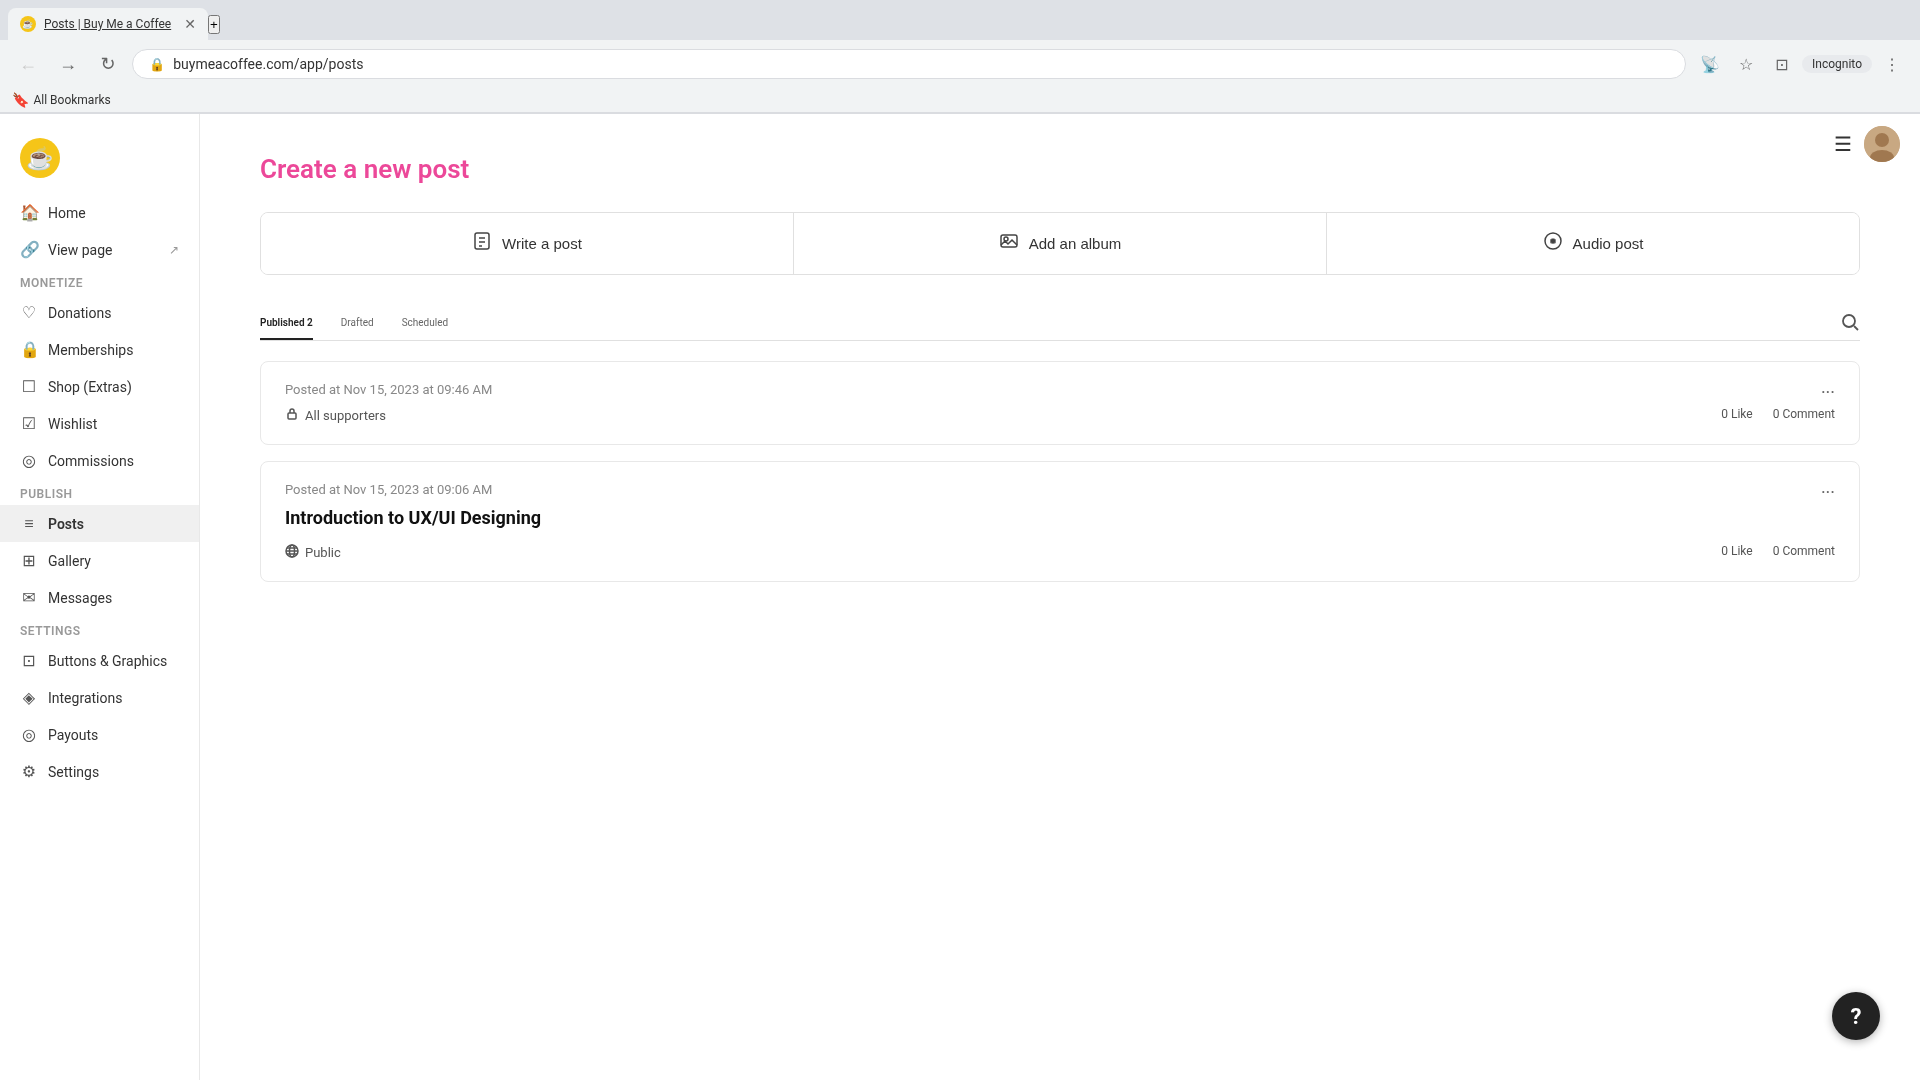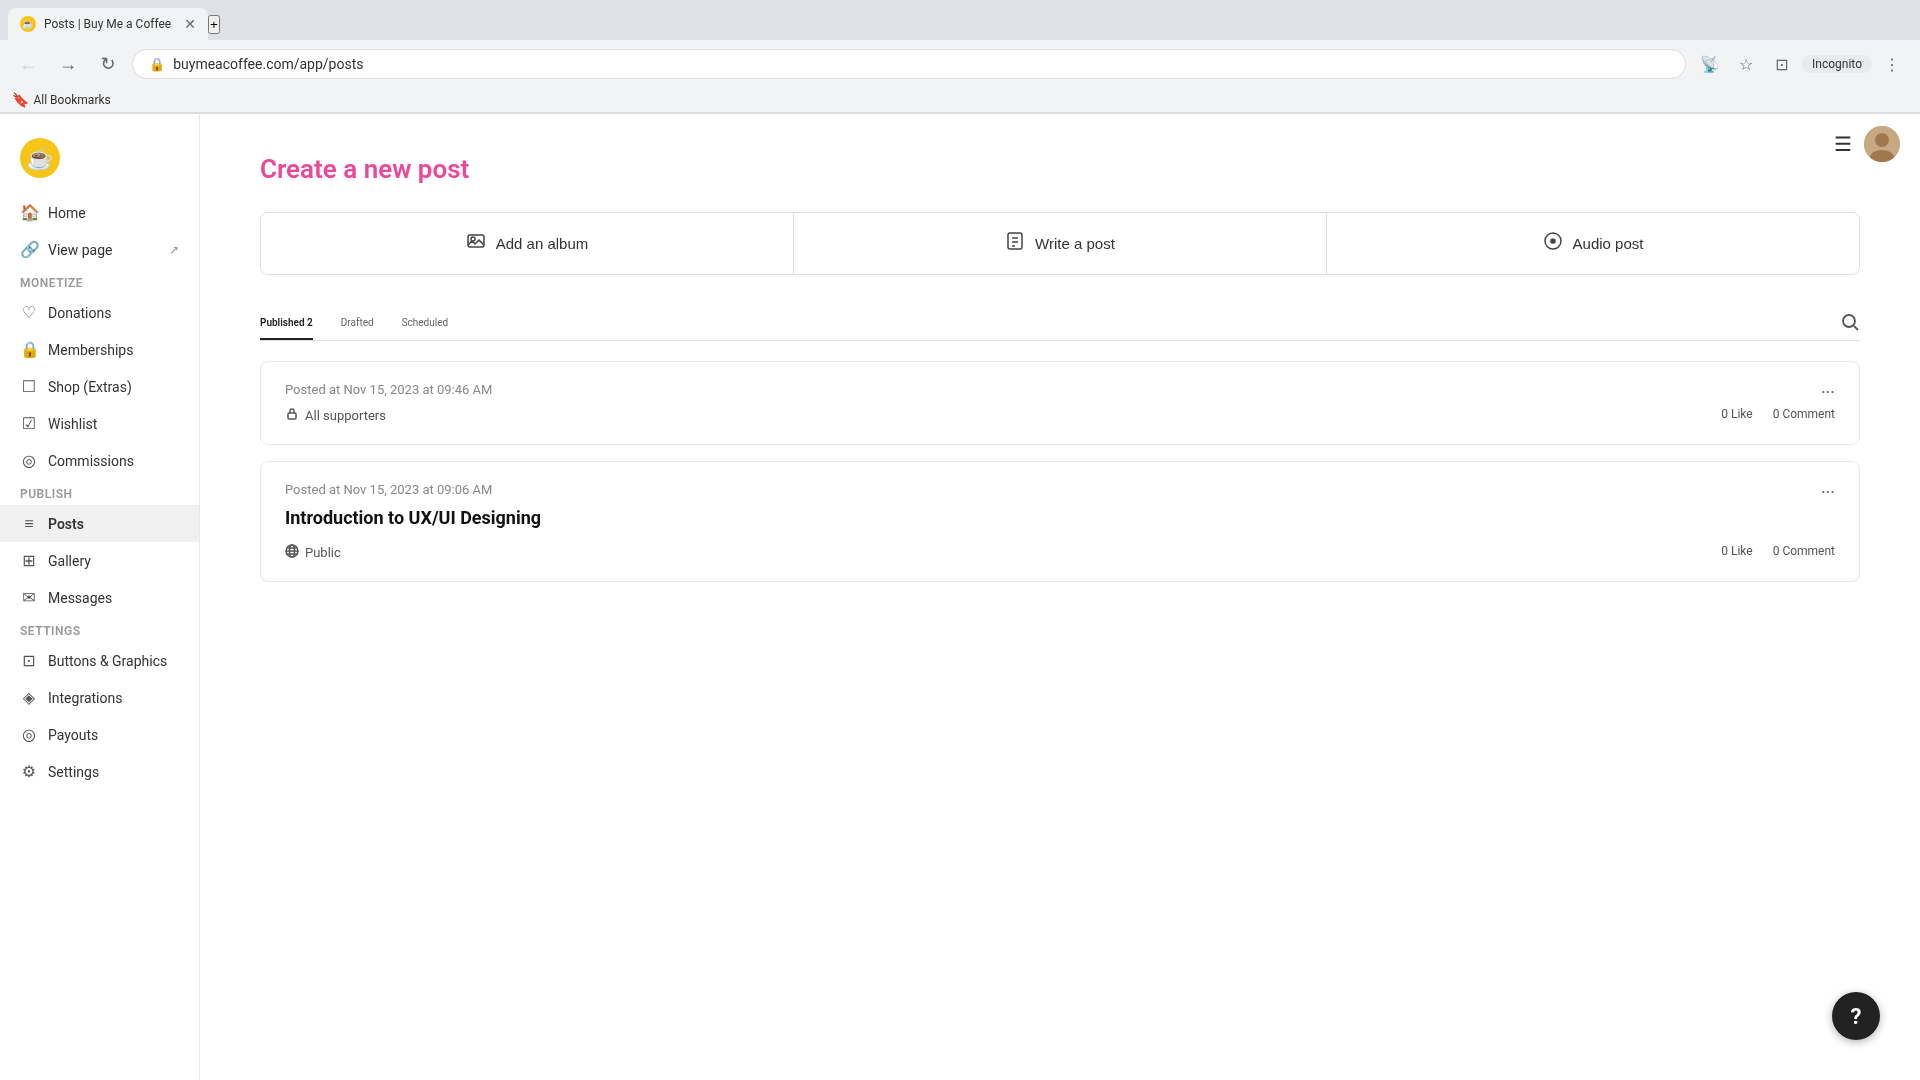--- a/index.html
+++ b/index.html
@@ -3,21 +3,21 @@
   <meta charset="utf-8">
   <style>
     * { box-sizing: border-box; margin: 0; padding: 0; }
     body { font-family: -apple-system, BlinkMacSystemFont, 'Segoe UI', Roboto, sans-serif; background: #fff; display: flex; flex-direction: column; height: 1080px; overflow: hidden; }
 
     
     .browser-chrome { background: #f1f3f4; border-bottom: 1px solid #dadce0; }
     .browser-tabs { display: flex; align-items: center; padding: 8px 0 0 0; background: #dee1e6; height: 40px; }
     .browser-tab { display: flex; align-items: center; background: #f1f3f4; border-radius: 8px 8px 0 0; padding: 0 12px; height: 32px; font-size: 13px; color: #333; gap: 8px; min-width: 200px; }
     .browser-tab .favicon { width: 16px; height: 16px; background: #f5c518; border-radius: 50%; display: flex; align-items: center; justify-content: center; font-size: 9px; }
-    .browser-tab .tab-title { font-size: 12px; color: #333; flex: 1; white-space: nowrap; overflow: hidden; text-overflow: ellipsis; }
+    .browser-tab .tab-title { font-size: 12px; color: #333; flex: 1; white-space: nowrap; overflow: hidden; text-overflow: ellipsis; text-decoration: underline; }
     .browser-tab .close-tab { font-size: 14px; color: #666; cursor: pointer; }
     .browser-nav { display: flex; align-items: center; padding: 6px 12px; gap: 8px; height: 48px; }
     .nav-btn { background: none; border: none; cursor: pointer; color: #666; font-size: 18px; padding: 4px; border-radius: 50%; width: 32px; height: 32px; display: flex; align-items: center; justify-content: center; }
     .nav-btn.disabled { color: #ccc; cursor: default; }
     .address-bar { flex: 1; background: #fff; border: 1px solid #dadce0; border-radius: 20px; padding: 6px 16px; font-size: 14px; color: #333; display: flex; align-items: center; gap: 8px; }
     .address-bar .lock-icon { color: #666; font-size: 13px; }
     .address-bar .url-text { color: #333; font-size: 14px; }
     .nav-actions { display: flex; align-items: center; gap: 4px; }
     .nav-action-btn { background: none; border: none; cursor: pointer; color: #666; font-size: 16px; padding: 4px; border-radius: 50%; width: 32px; height: 32px; display: flex; align-items: center; justify-content: center; }
     .incognito-badge { background: #e8eaed; border-radius: 12px; padding: 2px 10px; font-size: 12px; color: #333; cursor: pointer; }
@@ -192,37 +192,37 @@
         </svg>
       </div>
     </div>
 
     <h1 class="page-title">Create a new post</h1>
 
     <div class="post-types">
       <button class="post-type-btn">
         <span class="btn-icon">
           <svg width="20" height="20" viewBox="0 0 20 20" fill="none" stroke="#444" stroke-width="1.5">
-            <rect x="2" y="4" width="16" height="12" rx="2"></rect>
-            <circle cx="7" cy="8" r="2"></circle>
-            <polyline points="2,14 6,10 9,13 13,9 18,14"></polyline>
-          </svg>
-        </span>
-        <span>Add an album</span>
-      </button>
-      <button class="post-type-btn">
-        <span class="btn-icon">
-          <svg width="20" height="20" viewBox="0 0 20 20" fill="none" stroke="#444" stroke-width="1.5">
             <rect x="3" y="2" width="14" height="16" rx="2" ry="2"></rect>
             <line x1="7" y1="7" x2="13" y2="7"></line>
             <line x1="7" y1="11" x2="13" y2="11"></line>
             <line x1="7" y1="15" x2="10" y2="15"></line>
           </svg>
         </span>
         <span>Write a post</span>
+      </button>
+      <button class="post-type-btn">
+        <span class="btn-icon">
+          <svg width="20" height="20" viewBox="0 0 20 20" fill="none" stroke="#444" stroke-width="1.5">
+            <rect x="2" y="4" width="16" height="12" rx="2"></rect>
+            <circle cx="7" cy="8" r="2"></circle>
+            <polyline points="2,14 6,10 9,13 13,9 18,14"></polyline>
+          </svg>
+        </span>
+        <span>Add an album</span>
       </button>
       <button class="post-type-btn">
         <span class="btn-icon">
           <svg width="20" height="20" viewBox="0 0 20 20" fill="none" stroke="#444" stroke-width="1.5">
             <circle cx="10" cy="10" r="8"></circle>
             <path d="M7 8.5 Q10 6 13 8.5 V12 Q10 14 7 12 Z" fill="#888" stroke="none"></path>
             <circle cx="10" cy="10" r="1.5" fill="#444"></circle>
           </svg>
         </span>
         <span>Audio post</span>

